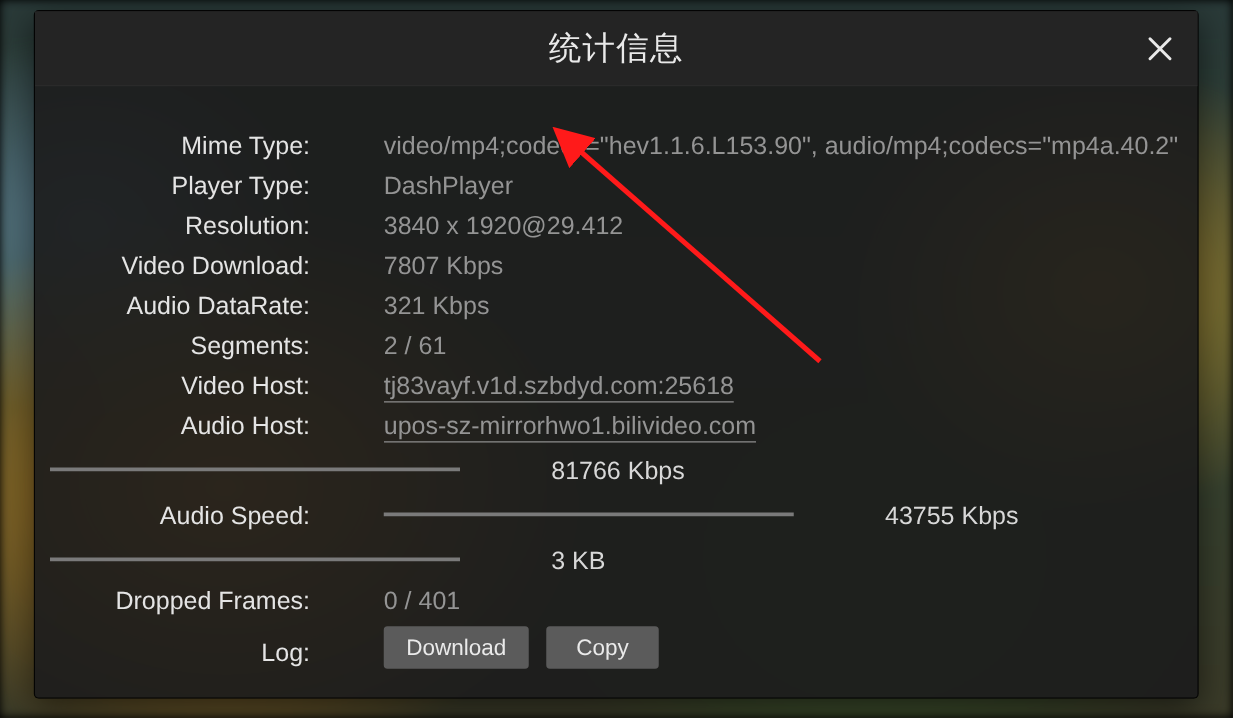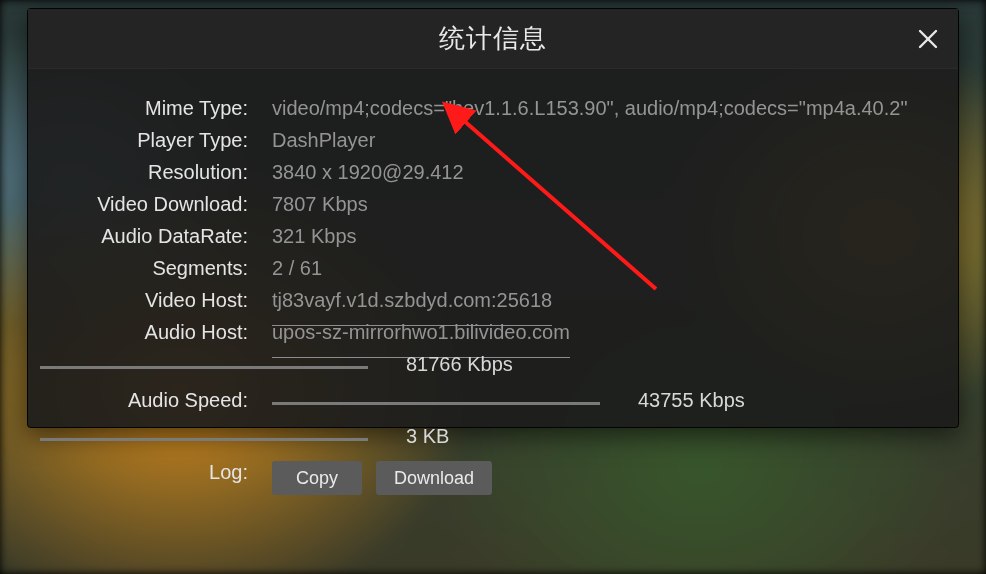--- a/index.html
+++ b/index.html
@@ -8,45 +8,45 @@
       position:absolute; inset:0;
       background:
         radial-gradient(ellipse 420px 320px at 180px 390px, rgba(255,165,40,0.75), rgba(255,120,20,0) 70%),
         radial-gradient(ellipse 300px 260px at 880px 230px, rgba(255,190,60,0.55), rgba(255,140,30,0) 70%),
         radial-gradient(ellipse 360px 300px at 700px 470px, rgba(60,100,50,0.6), rgba(30,70,40,0) 72%),
         radial-gradient(ellipse 260px 220px at 70px 180px, rgba(150,200,255,0.45), rgba(100,160,240,0) 70%),
         linear-gradient(180deg, #2b3938 0%, #354434 45%, #3a3a2a 100%);
       filter: blur(4px) saturate(1.15);
     }
     .dialog {
-      position:absolute; left:27px; top:8px; width:932px; height:420px;
+      position:absolute; left:27px; top:8px; width:932px; height:551px;
       background: rgba(28,28,28,0.92);
       border:1px solid rgba(0,0,0,0.85);
       border-radius:4px;
       box-shadow: 0 8px 26px rgba(0,0,0,0.55);
       color:#e6e6e6;
       overflow:visible;
     }
     .titlebar { position:relative; height:60px; display:flex; align-items:center; justify-content:center; background:#242424; border-bottom:1px solid rgba(255,255,255,0.03); }
     .titlebar h1 { font-size:26px; font-weight:500; letter-spacing:1px; color:#e9e9e9; }
     .close { position:absolute; right:14px; top:14px; width:32px; height:32px; display:flex; align-items:center; justify-content:center; cursor:pointer; }
     .close svg { stroke:#e8e8e8; }
     .table { margin-top:28px; }
-    .row { display:flex; align-items:flex-start; height:32px; }
+    .row { display:flex; align-items:flex-end; height:32px;gap:35px; }
     .row.with-bar { height:36px; }
     .label { width:232px; padding-right:12px; text-align:right; font-size:20px; color:#e4e4e4; white-space:nowrap; }
     .value { padding-left:12px; font-size:20px; color:#949494; white-space:nowrap; }
     .bar-wrap { margin-left:12px; flex:0 0 328px; display:flex; align-items:center; height:28px; }
     .bar-track { width:328px; height:3px; background:#7a7a7a; }
     .aux { margin-left:38px; font-size:20px; color:#d8d8d8; }
     .btns { display:flex; gap:14px; padding-left:12px; }
     .btn { min-width:90px; height:34px; padding:0 18px; background:#5b5b5b; color:#eaeaea; border:none; border-radius:3px; font-size:18px; cursor:pointer; }
     .arrow-overlay { position:absolute; pointer-events:none; }
     
-    .underlined { box-shadow: inset 0 -1px 0 #8d8d8d; padding-bottom:15px; }
+    .underlined { box-shadow: inset 0 -1px 0 #8d8d8d; padding-bottom:2px; }
   </style>
 </head>
 <body>
 
 <div class="bg"></div>
 
 <div class="dialog">
   <div class="titlebar">
     <h1>统计信息</h1>
     <div class="close">
@@ -102,25 +102,29 @@
           <div class="bar-track"></div>
         </div>
       <div class="aux">43755 Kbps</div>
     </div>
     <div class="row with-bar">
       <div class="bar-wrap">
           <div class="bar-track"></div>
         </div>
       <div class="aux">3 KB</div>
     </div>
+    <div class="row">
+      <div class="label">Dropped Frames:</div>
+      <div class="value">0 / 401</div>
+    </div>
     <div class="row" style="height:42px;">
       <div class="label">Log:</div>
       <div class="btns">
+        <button class="btn">Download</button>
         <button class="btn">Copy</button>
-        <button class="btn">Download</button>
       </div>
     </div>
   </div>
 
   <svg class="arrow-overlay" style="left:410px; top:92px;" width="250" height="200" viewBox="0 0 250 200">
     <defs>
       <marker id="ah" viewBox="0 0 12 12" refX="2" refY="6" markerWidth="8" markerHeight="8" orient="auto">
         <path d="M0,0 L12,6 L0,12 Z" fill="#ff1a1a"></path>
       </marker>
     </defs>

